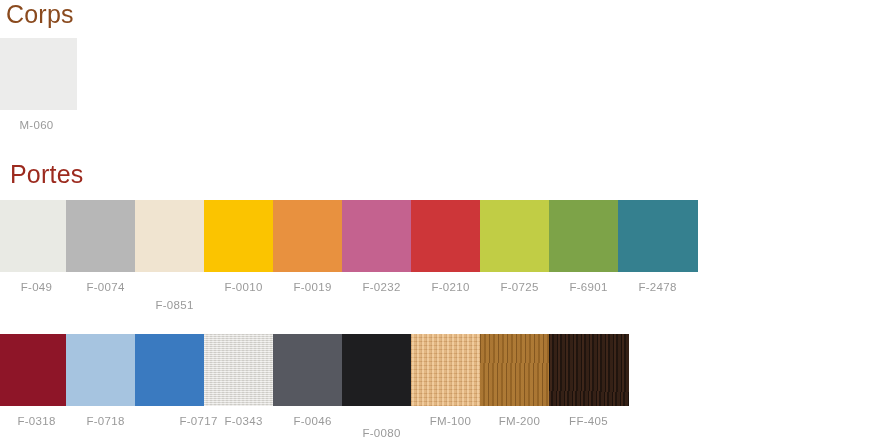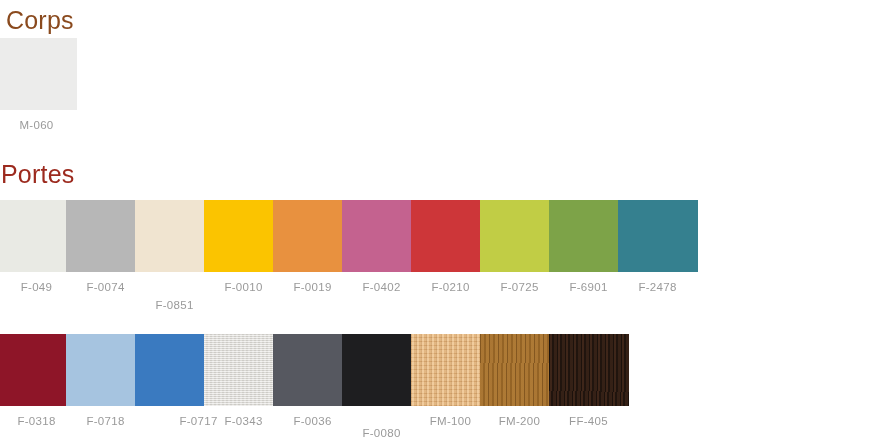--- a/index.html
+++ b/index.html
@@ -29,26 +29,25 @@
     line-height: 1;
     margin: 0;
     padding: 0;
   }
 
   .heading-corps {
     position: absolute;
     left: 6px;
     top: 2px;
     color: #8a4a1e;
-    margin-top: 6px;
   }
 
   .heading-portes {
     position: absolute;
-    left: 1px;
+    left: 10px;
     top: 162px;
     color: #9c2a1e;
   }
 
   .swatch-row {
     position: absolute;
     left: 6px;
     display: flex;
     flex-direction: row;
     align-items: flex-start;
@@ -197,21 +196,21 @@
       <div class="swatch-cell">
         <div class="swatch-chip" style="background-color: rgb(251, 196, 0);"></div>
         <span class="swatch-label" style="color: rgb(154, 154, 154);">F-0010</span>
       </div>
       <div class="swatch-cell">
         <div class="swatch-chip" style="background-color: rgb(232, 145, 63);"></div>
         <span class="swatch-label" style="color: rgb(154, 154, 154);">F-0019</span>
       </div>
       <div class="swatch-cell">
         <div class="swatch-chip" style="background-color: rgb(196, 98, 143);"></div>
-        <span class="swatch-label" style="color: rgb(154, 154, 154);">F-0402</span>
+        <span class="swatch-label" style="color: rgb(154, 154, 154);">F-0232</span>
       </div>
       <div class="swatch-cell">
         <div class="swatch-chip" style="background-color: rgb(205, 54, 57);"></div>
         <span class="swatch-label" style="color: rgb(154, 154, 154);">F-0210</span>
       </div>
       <div class="swatch-cell">
         <div class="swatch-chip" style="background-color: rgb(193, 205, 69);"></div>
         <span class="swatch-label" style="color: rgb(154, 154, 154);">F-0725</span>
       </div>
       <div class="swatch-cell">
@@ -236,21 +235,21 @@
       <div class="swatch-cell">
         <div class="swatch-chip" style="background-color: rgb(58, 122, 192);"></div>
         <span class="swatch-label" style="color: rgb(154, 154, 154); margin-left: 48px;">F-0717</span>
       </div>
       <div class="swatch-cell">
         <div class="swatch-chip tex-linen" style="background-color: rgb(221, 219, 214);"></div>
         <span class="swatch-label" style="color: rgb(154, 154, 154);">F-0343</span>
       </div>
       <div class="swatch-cell">
         <div class="swatch-chip" style="background-color: rgb(86, 88, 96);"></div>
-        <span class="swatch-label" style="color: rgb(154, 154, 154);">F-0036</span>
+        <span class="swatch-label" style="color: rgb(154, 154, 154);">F-0046</span>
       </div>
       <div class="swatch-cell">
         <div class="swatch-chip" style="background-color: rgb(30, 30, 32);"></div>
         <span class="swatch-label" style="color: rgb(154, 154, 154); margin-top: 22px;">F-0080</span>
       </div>
       <div class="swatch-cell">
         <div class="swatch-chip tex-wood-fine" style="background-color: rgb(230, 183, 126);"></div>
         <span class="swatch-label" style="color: rgb(154, 154, 154);">FM-100</span>
       </div>
       <div class="swatch-cell">

